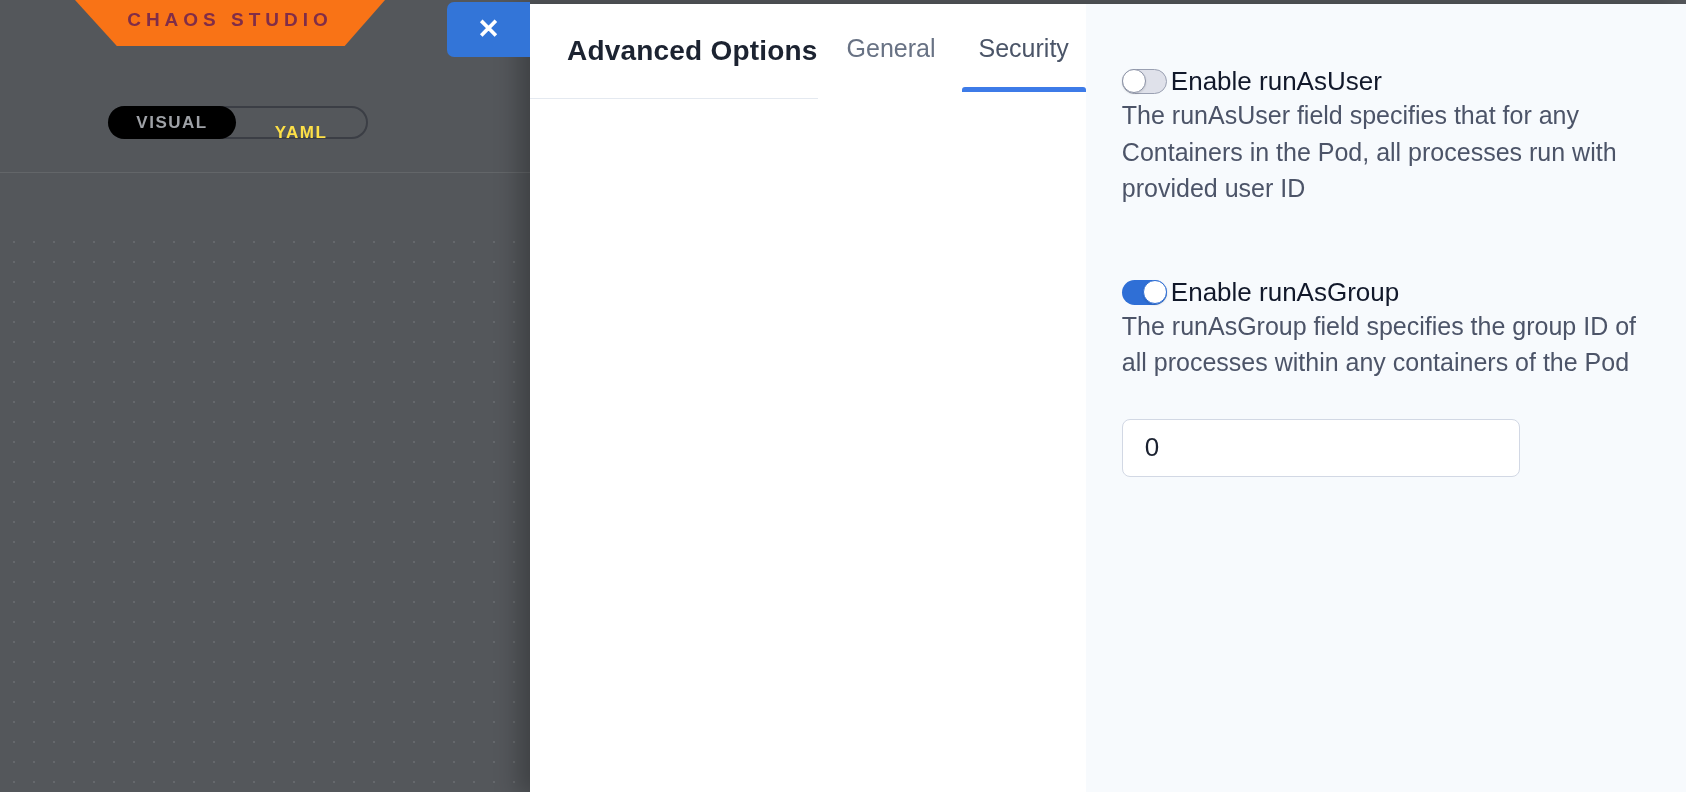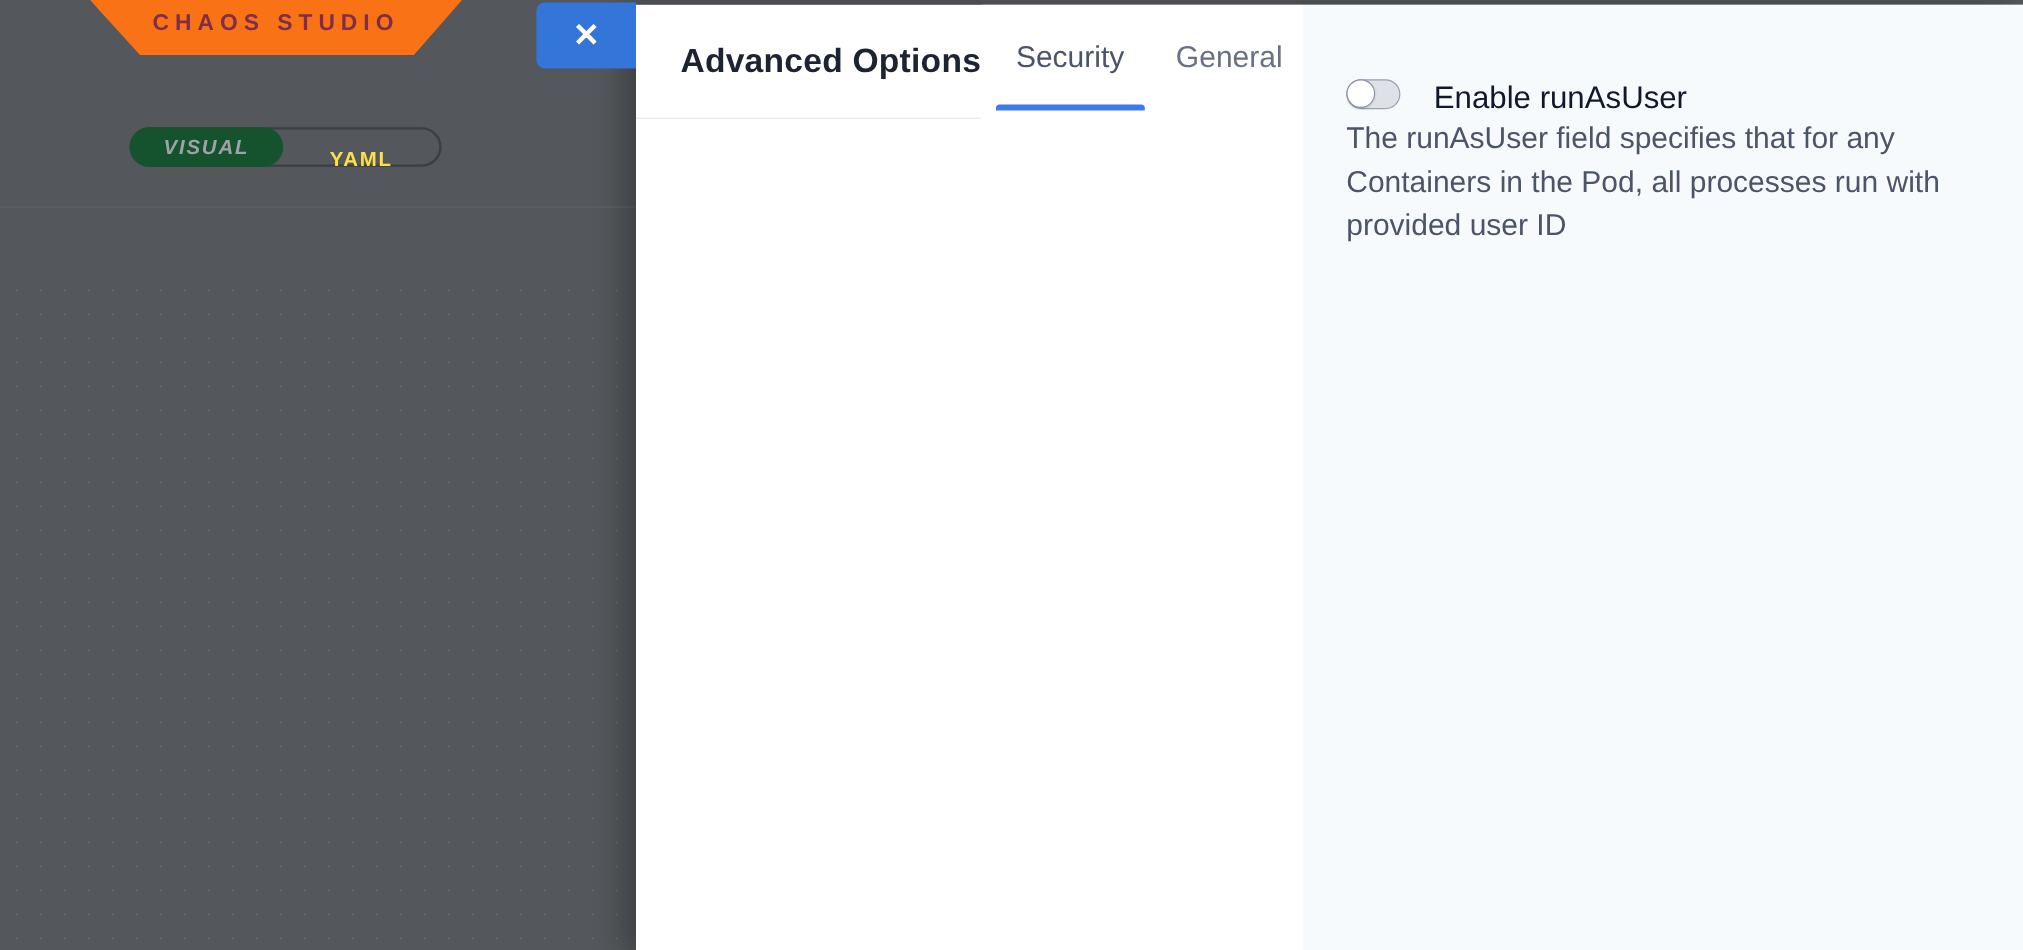--- a/index.html
+++ b/index.html
@@ -20,21 +20,21 @@
     font-size:19px; font-weight:800; letter-spacing:5px; color:#802d48; padding-bottom:6px;
   }
 
   .seg-control {
     position:absolute; left:108px; top:106px; width:260px; height:33px;
     border:2px solid #3b3e45; border-radius:17px; display:flex; align-items:stretch;
   }
   .seg { display:flex; align-items:center; justify-content:center;
          font-size:17px; font-weight:700; letter-spacing:1.5px; cursor:pointer; }
   .seg-active { width:128px; margin:-2px 0 -2px -2px; height:33px;
-                background:#14532d; border-radius:17px; color:#9fa2a7;font-style:italic; }
+                background:#000000; border-radius:17px; color:#9fa2a7; }
   .seg-inactive { flex:1; color:#fde047;margin-top:20px; }
 
   .canvas-divider { position:absolute; left:0; right:0; top:172px; height:1px;
                     background:rgba(255,255,255,0.09); }
 
   .canvas-grid {
     position:absolute; left:0; right:0; top:240px; bottom:0;
     background-image:radial-gradient(circle, #65686c 1.15px, transparent 1.3px);
     background-size:20px 20px; background-position:4px 12px;
   }
@@ -59,21 +59,21 @@
 
   .tabs { height:88px; background:#ffffff; display:flex; align-items:stretch; padding-left:12px; gap:9px; }
   .tab { position:relative; padding:0 17px; display:flex; align-items:center;
          font-size:25px; color:#687284; cursor:pointer; }
   .tab.active { color:#4b5568; }
   .tab .underline { position:absolute; left:0; right:0; bottom:0; height:5px;
                     background:#3d7be8; border-radius:3px 3px 0 0; }
 
   .content { flex:1; background:#f7fafd; padding:62px 40px 0 36px; }
 
-  .toggle-row { display:flex; gap:28px; }
+  .toggle-row { display:flex; align-items:center; gap:4px; }
   .toggle-row .label { font-size:26px; color:#11182a; }
 
   .switch { position:relative; width:45px; height:25px; border-radius:13px; cursor:pointer; flex:0 0 auto; }
   .switch.off { background:#dfe1ea; border:1.5px solid #9aa0b2; }
   .switch.off .knob {
     position:absolute; left:-1px; top:-1px; width:24px; height:24px; border-radius:50%;
     background:#ffffff; border:1.5px solid #8b92a6; box-shadow:0 1px 2px rgba(0,0,0,0.12);
   }
   .switch.on { background:#2f6fd6; }
   .switch.on .knob {
@@ -119,37 +119,48 @@
     <span>✕</span>
   </button>
 
   <aside class="drawer">
 
     <div class="drawer-header">
       <h1>Advanced Options</h1>
     </div>
 
     <nav class="tabs">
+      <div class="tab">
+        <span>General</span>
+      </div>
       <div class="tab active">
         <span>Security</span>
         <span class="underline"></span>
-      </div>
-      <div class="tab">
-        <span>General</span>
       </div>
     </nav>
 
     <main class="content">
 
       <section>
         <div class="toggle-row">
           <div class="switch off">
             <div class="knob"></div>
           </div>
           <span class="label">Enable runAsUser</span>
         </div>
         <p class="desc">The runAsUser field specifies that for any Containers in the Pod, all processes run with provided user ID</p>
       </section>
 
+      <section class="section-2">
+        <div class="toggle-row">
+          <div class="switch on">
+            <div class="knob"></div>
+          </div>
+          <span class="label">Enable runAsGroup</span>
+        </div>
+        <p class="desc">The runAsGroup field specifies the group ID of all processes within any containers of the Pod</p>
+
+        <input class="num-input" type="text" value="0" style="">
+      </section>
 
     </main>
   </aside>
 </div>
 
 </body></html>

